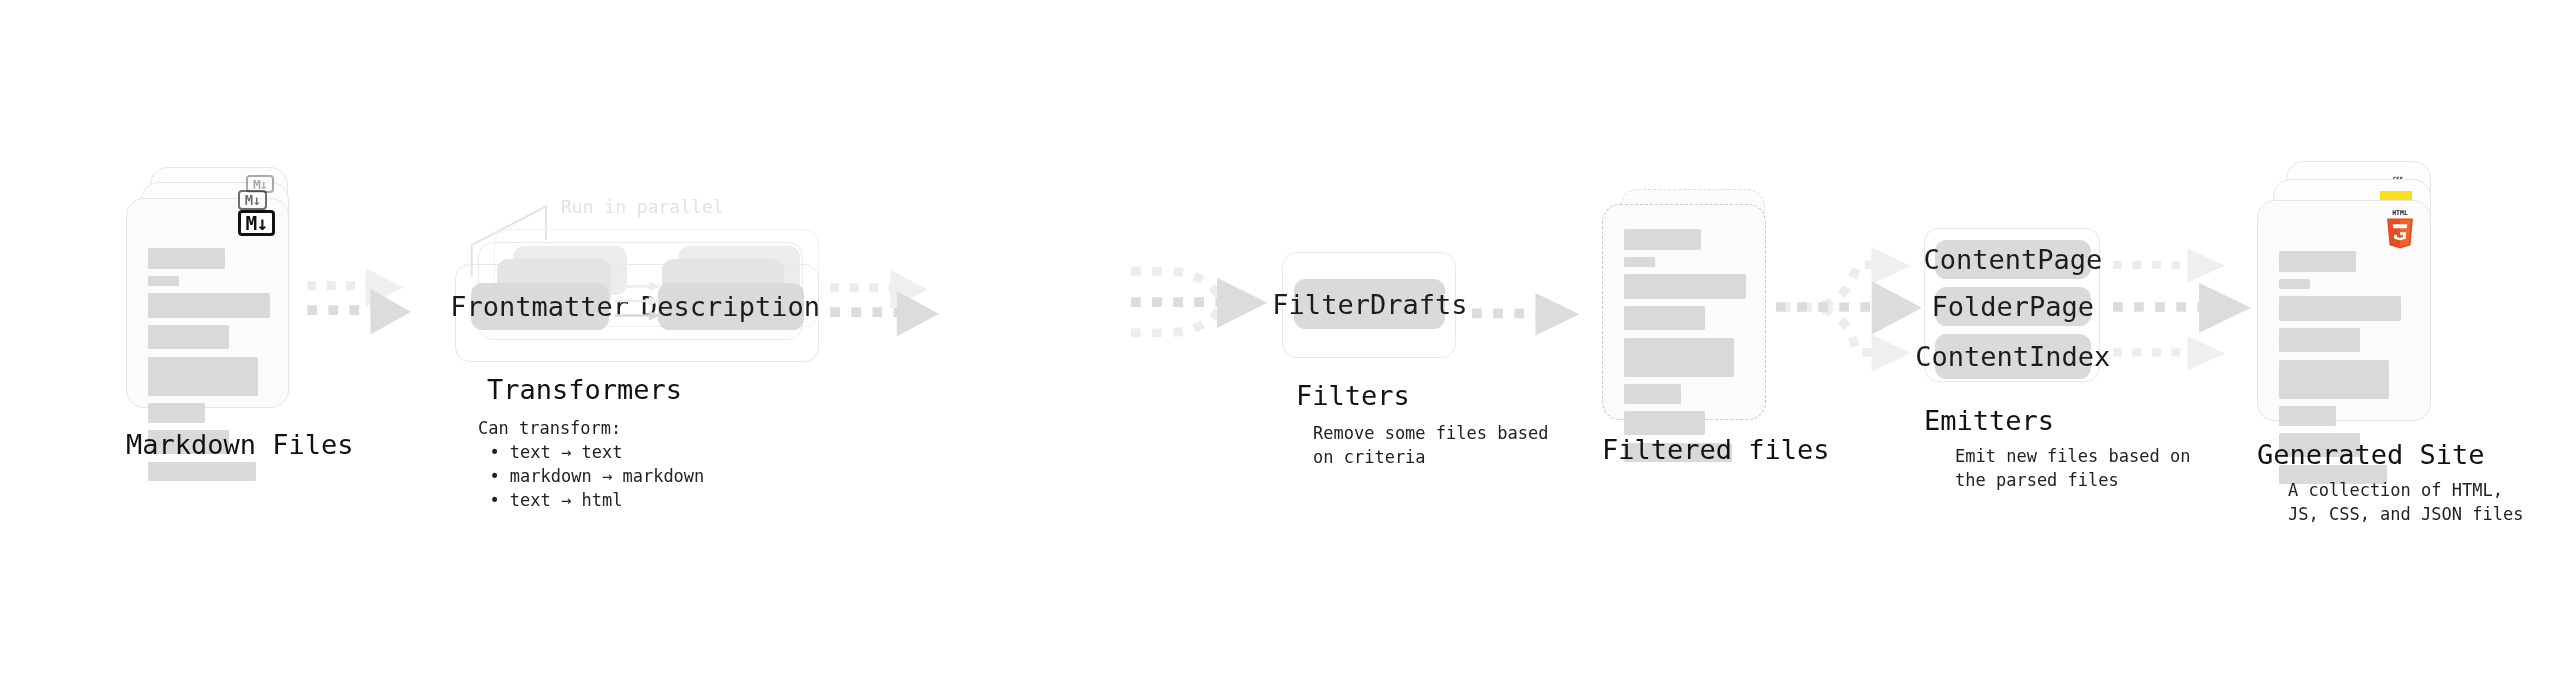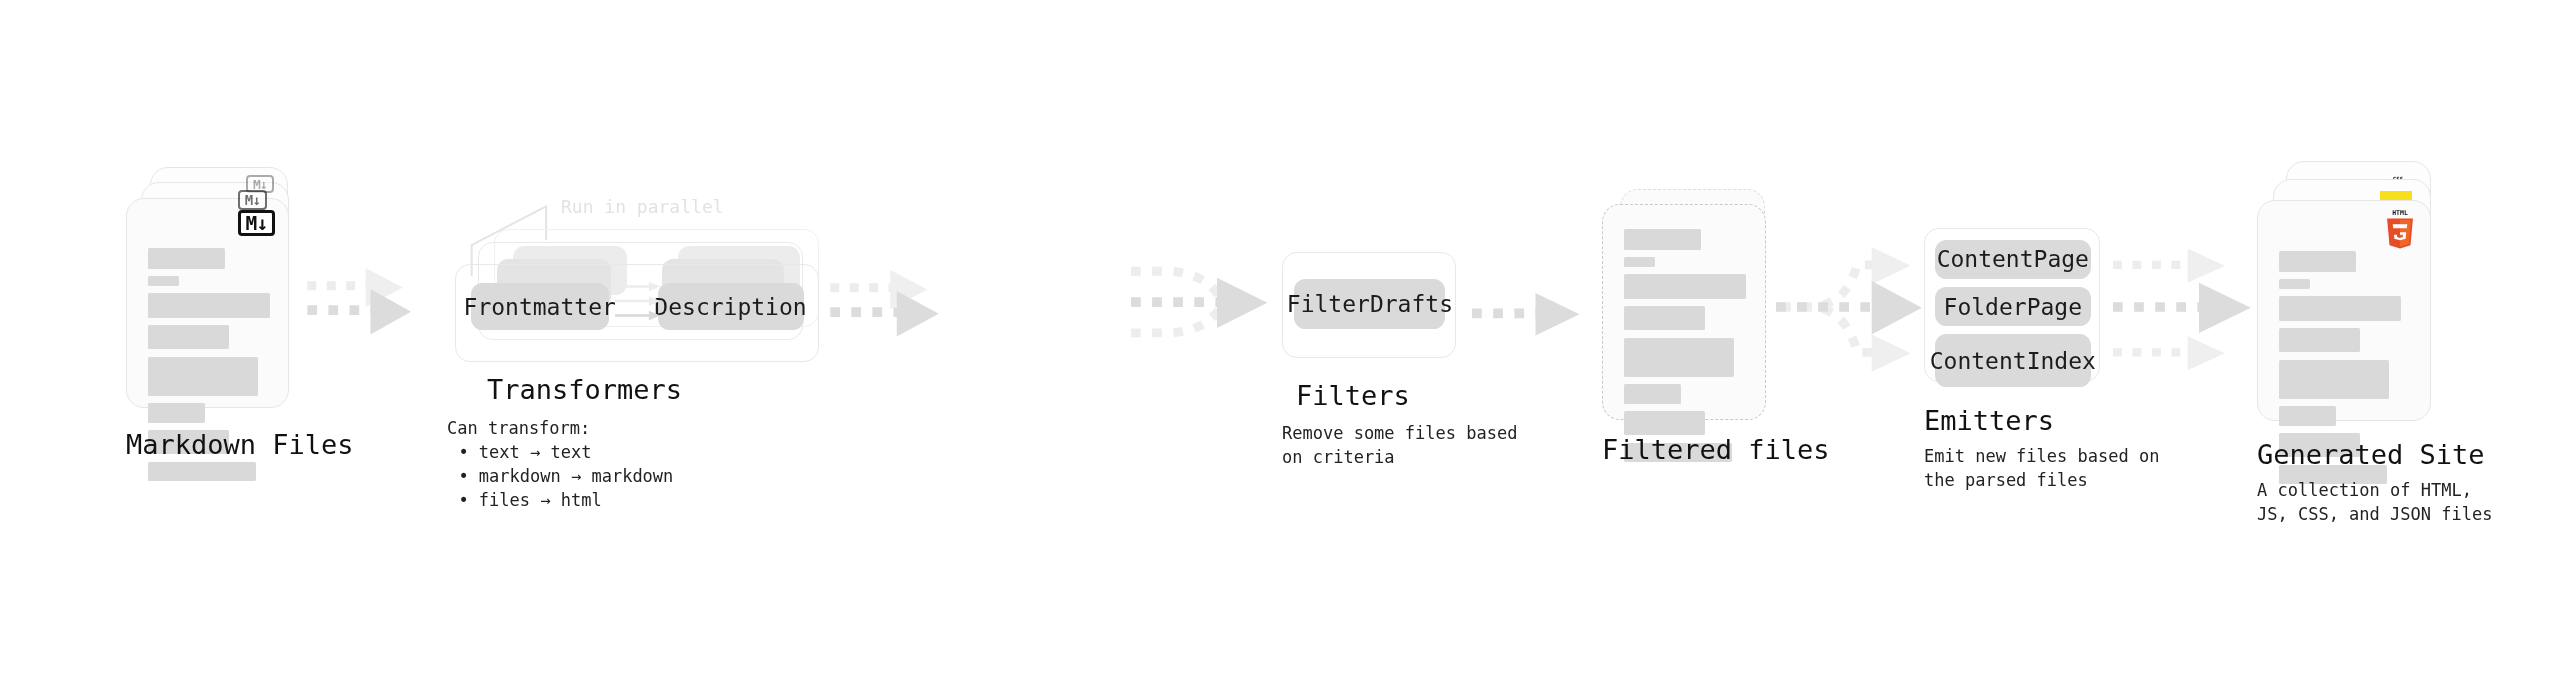--- a/index.html
+++ b/index.html
@@ -57,40 +57,41 @@
     border:1.6px solid #e8e8e8;
     border-radius:14.6px;
     background:rgba(255,255,255,0.0);
     box-sizing:border-box;
   }
   .pill{
     position:absolute;
     background:#dadada;
     border-radius:11.4px;
     display:flex;align-items:center;justify-content:center;
-    font-size:23px;
+    font-size:27px;
     color:#1c1c1c;
     white-space:nowrap;
     box-sizing:border-box;
   }
 
   
   .title{
     position:absolute;
     font-size:27px;
     color:#111;
     white-space:nowrap;
     letter-spacing:0px;
   }
   .sub{
     position:absolute;
     font-size:17px;
     line-height:24.4px;
     color:#222;
     white-space:pre;
+    margin-left:31px;
   }
   .annot{
     position:absolute;
     font-size:18px;
     color:#e2e2e2;
     white-space:nowrap;
   }
   svg{position:absolute;overflow:visible;}
 </style>
 </head>
@@ -169,21 +170,21 @@
           <line x1="0" y1="44" x2="44" y2="44"></line>
             <polygon points="42,38 56,44 42,50" fill="#d8d8d8" stroke="none"></polygon>
         </g>
       </svg>
     </div>
 
     <div class="title" style="left:0px;top:179px;margin-left:40px;">Transformers</div>
     <div class="sub" style="left:0px;top:221px;">Can transform:</div>
     <div class="sub" style="left:11.4px;top:245px;">• text → text</div>
     <div class="sub" style="left:11.4px;top:269px;">• markdown → markdown</div>
-    <div class="sub" style="left:11.4px;top:293px;">• files → html</div>
+    <div class="sub" style="left:11.4px;top:293px;">• text → html</div>
   </div>
 
   <svg style="left:830px;top:270px;" width="114" height="81" viewBox="0 0 140 100">
     <g stroke="#ececec" stroke-width="11" stroke-dasharray="11 13" fill="none">
       <line x1="0" y1="22" x2="80" y2="22"></line>
     </g>
     <polygon points="74,0 120,24 74,48" fill="#efefef"></polygon>
     <g stroke="#dcdcdc" stroke-width="12" stroke-dasharray="12 14" fill="none">
       <line x1="0" y1="52" x2="88" y2="52"></line>
     </g>
@@ -253,21 +254,21 @@
   </svg>
 
   <div class="node" style="left:1924px;top:228px;">
     <div class="group-box" style="left:0px;top:0px;width:176px;height:154px;position:relative;">
       <div class="pill" style="left:9.8px;top:10.6px;width:156px;height:39px;">
         <span>ContentPage</span>
       </div>
       <div class="pill" style="left:9.8px;top:58px;width:156px;height:39px;">
         <span>FolderPage</span>
       </div>
-      <div class="pill" style="left:9.8px;top:105px;width:156px;height:53px;">
+      <div class="pill" style="left:9.8px;top:105px;width:156px;height:45px;">
         <span>ContentIndex</span>
       </div>
     </div>
     <div class="title" style="left:0px;top:177px;">Emitters</div>
     <div class="sub" style="left:0px;top:216px;">Emit new files based on
 the parsed files</div>
   </div>
 
   <svg style="left:2113px;top:234px;" width="146" height="146" viewBox="0 0 180 180">
     <g fill="none" stroke="#ededed" stroke-width="10" stroke-dasharray="11 13">

